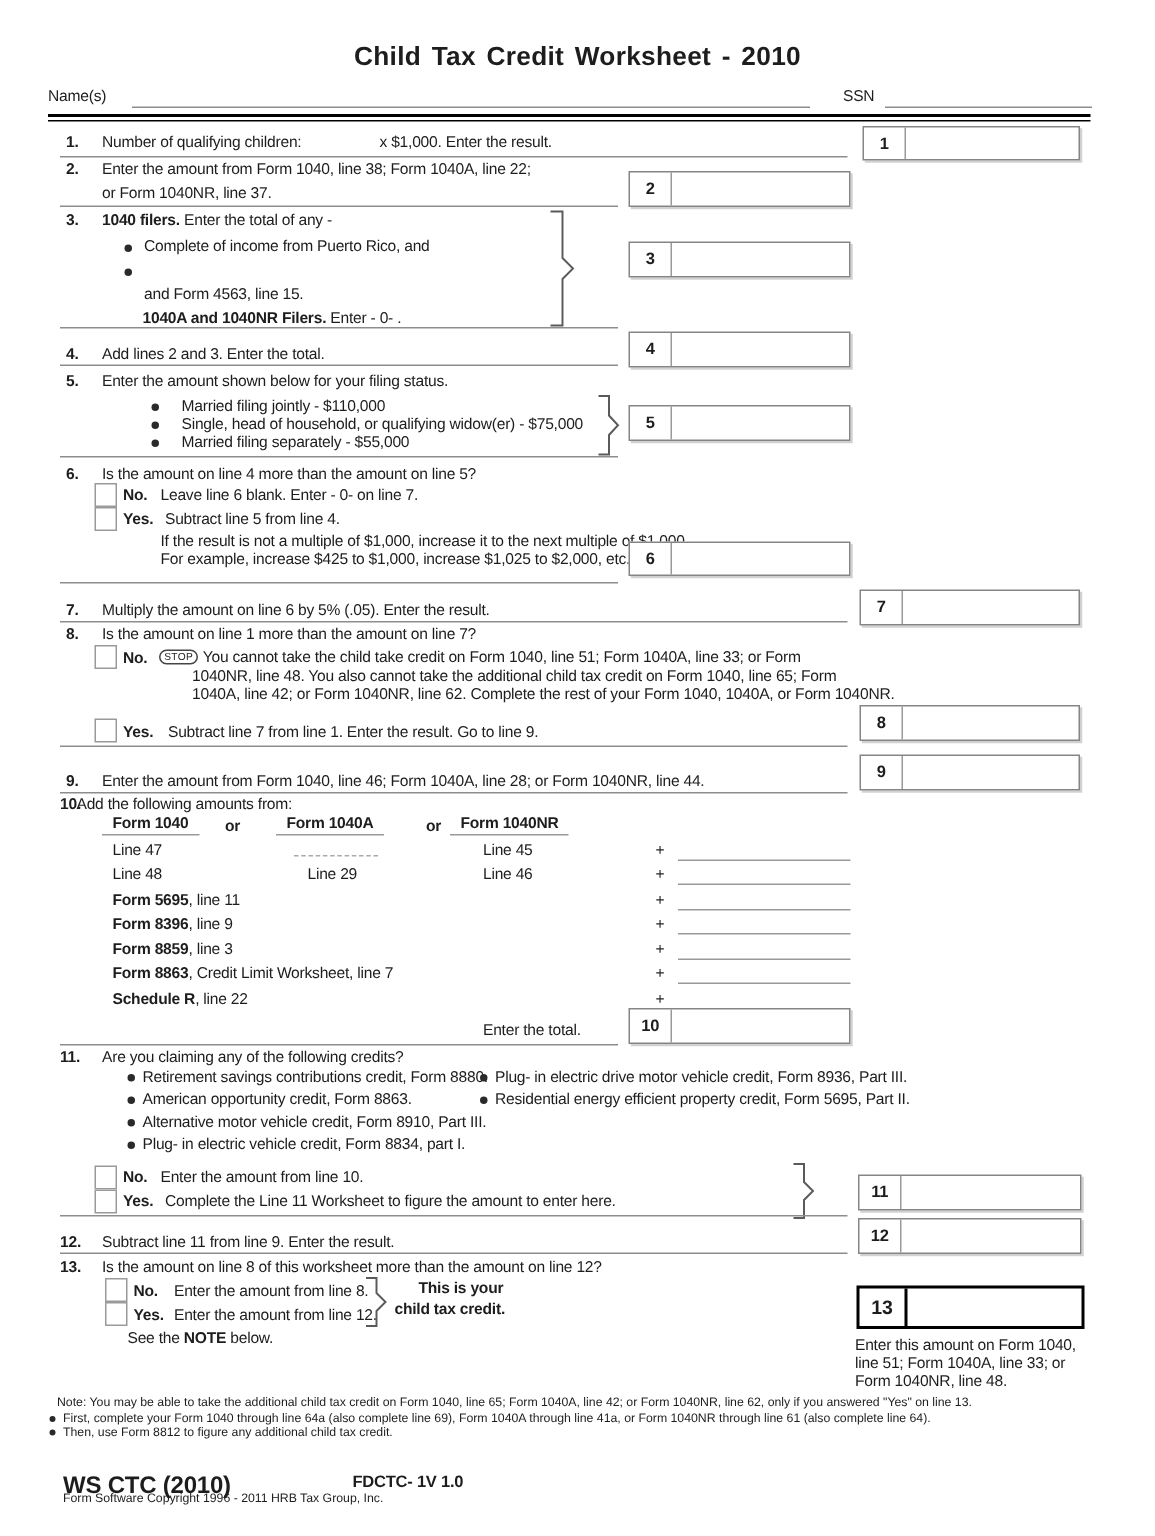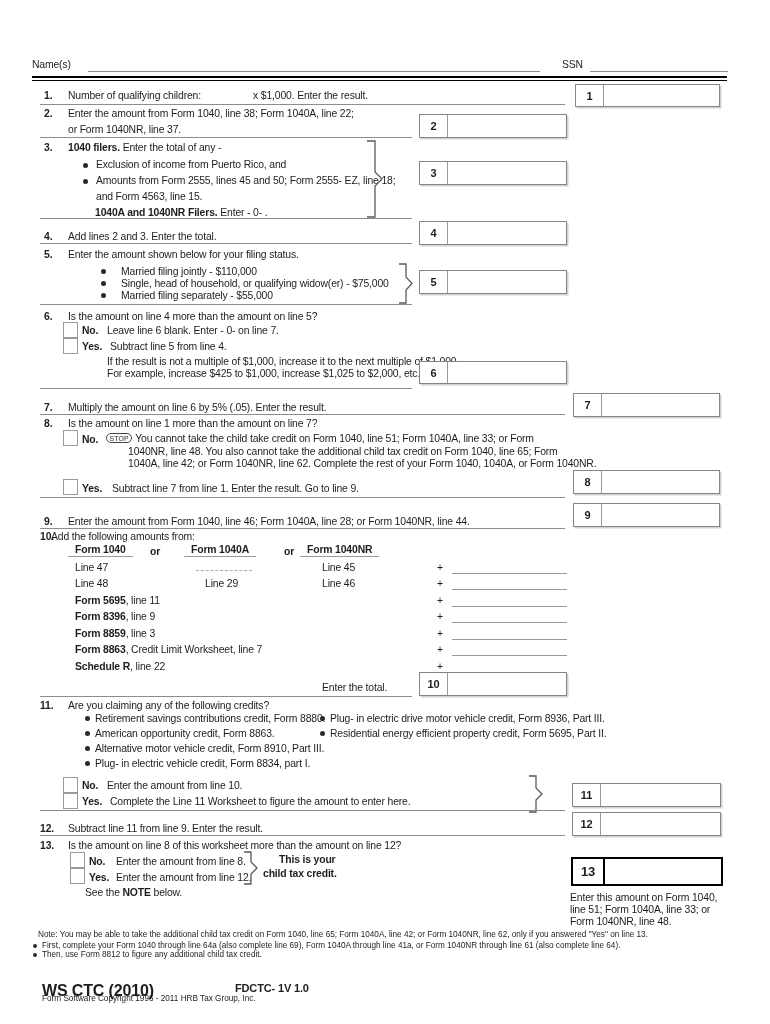--- a/index.html
+++ b/index.html
@@ -29,20 +29,21 @@
   .dash{position:absolute;width:56px;height:0;border-top:1.5px dashed #aaa;}
   .sm{font-size:8.2px;letter-spacing:0;}
   .brace{position:absolute;}
   .brace path{stroke:#5a5a5a;stroke-width:1.3;fill:none;}
 </style>
 </head>
 <body>
 
 <div class="page">
 
+  <div class="title">Child Tax Credit Worksheet - 2010</div>
   <span class="abs" style="left:32px;top:59px;">Name(s)</span>
   <div class="hr" style="left:88px;top:71px;width:452px;"></div>
   <span class="abs" style="left:562px;top:59px;">SSN</span>
   <div class="hr" style="left:590px;top:71px;width:138px;"></div>
   <div class="thick" style="left:32px;top:76px;width:695px;"></div>
 
   <span class="abs b" style="left:44px;top:90px;">1.</span>
   <span class="abs" style="left:68px;top:90px;">Number of qualifying children:</span>
   <span class="abs" style="left:253px;top:90px;">x $1,000. Enter the result.</span>
   <div class="hr" style="left:40px;top:104px;width:525px;"></div>
@@ -56,23 +57,22 @@
   <span class="abs" style="left:68px;top:124px;">or Form 1040NR, line 37.</span>
   <div class="hr" style="left:40px;top:137px;width:372px;"></div>
   <div class="amtbox" style="left:419px;top:114px;width:146px;height:22px;">
     <span class="amtnum">2</span>
     <span class="amtfield"></span>
   </div>
 
   <span class="abs b" style="left:44px;top:142px;">3.</span>
   <span class="abs" style="left:68px;top:142px;"><span class="b">1040 filers.</span><span> Enter the total of any -</span></span>
   <span class="blt" style="left:83px;top:163px;"></span>
-  <span class="abs" style="left:96px;top:159px;">Exclusion of income from Puerto Rico, and</span>
+  <span class="abs" style="left:96px;top:159px;">Complete of income from Puerto Rico, and</span>
   <span class="blt" style="left:83px;top:179px;"></span>
-  <span class="abs" style="left:96px;top:175px;">Amounts from Form 2555, lines 45 and 50; Form 2555- EZ, line 18;</span>
   <span class="abs" style="left:96px;top:191px;">and Form 4563, line 15.</span>
   <span class="abs" style="left:95px;top:207px;"><span class="b">1040A and 1040NR Filers.</span><span> Enter - 0- .</span></span>
   <svg class="brace" style="left:366px;top:140px;" width="17" height="78" viewBox="0 0 17 78">
       <path d="M1 1 H9 V32 L16 39 L9 46 V77 H1"></path>
     </svg>
   <div class="hr" style="left:40px;top:218px;width:372px;"></div>
   <div class="amtbox" style="left:419px;top:161px;width:146px;height:22px;">
     <span class="amtnum">3</span>
     <span class="amtfield"></span>
   </div>

